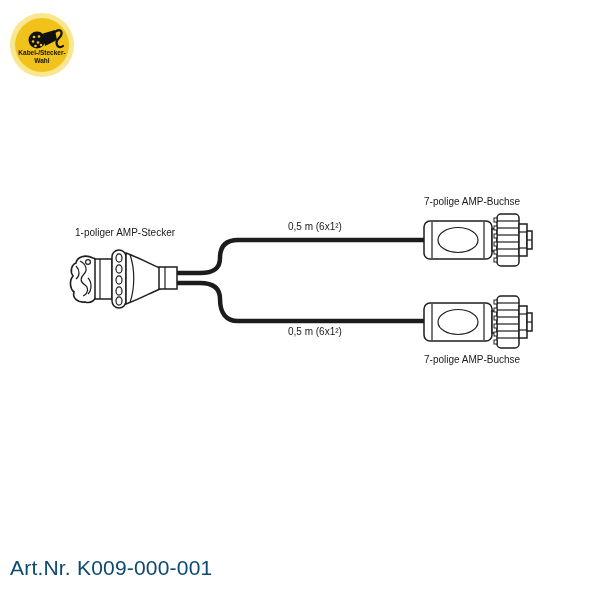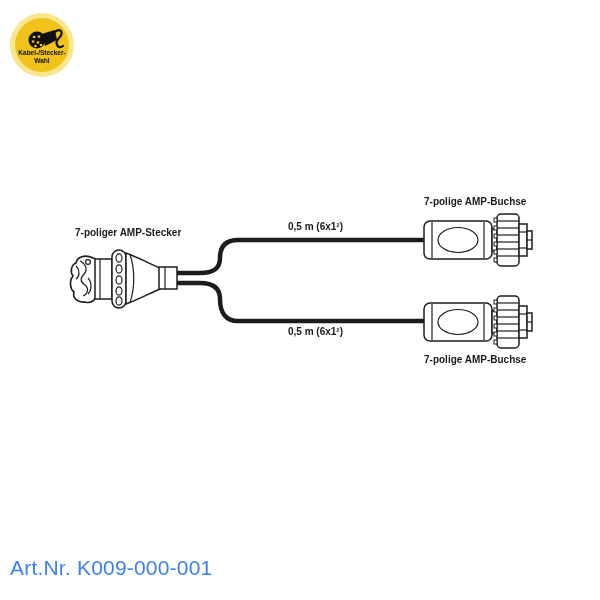--- a/index.html
+++ b/index.html
@@ -9,26 +9,26 @@
 
   
   .logo { position: absolute; left: 10px; top: 13px; width: 64px; height: 64px; }
   .logo-outer { position: absolute; inset: 0; border-radius: 50%; background: #f8e78e; }
   .logo-inner { position: absolute; left: 5px; top: 5px; width: 54px; height: 54px; border-radius: 50%; background: #f1c31a; }
   .logo-svg { position: absolute; left: 0; top: 0; }
   .logo-text { position: absolute; left: 0; top: 36px; width: 64px; text-align: center;
                font-size: 6.5px; font-weight: bold; line-height: 8px; color: #111; letter-spacing: 0; }
 
   
-  .dlabel { position: absolute; font-size: 10px; font-weight: bold; color: #1a1a1a; white-space: nowrap; }
+  .dlabel { position: absolute; font-size: 10px; font-weight: normal; color: #1a1a1a; white-space: nowrap; }
   .dlabel.small { font-size: 10px; }
 
   
   .artnr { position: absolute; left: 10px; top: 556px; font-size: 21px; font-weight: 400;
-           color: #3b82f6; letter-spacing: 0.2px; white-space: nowrap; }
+           color: #0c4a6e; letter-spacing: 0.2px; white-space: nowrap; }
 
   svg.diagram { position: absolute; left: 0; top: 0; }
   .lineart { fill: #ffffff; stroke: #1e1e1e; stroke-width: 1.5; }
   .thin   { fill: none; stroke: #1e1e1e; stroke-width: 1.2; }
   .cable  { fill: none; stroke: #1c1c1c; stroke-width: 4.5; }
 </style>
 </head>
 <body>
 
 <div class="page">
@@ -113,21 +113,21 @@
 
       <rect class="lineart" x="519" y="224" width="8" height="32"></rect>
       <line class="thin" x1="519" y1="232" x2="527" y2="232"></line>
       <line class="thin" x1="519" y1="248" x2="527" y2="248"></line>
       <rect class="lineart" x="527" y="231" width="5" height="18"></rect>
       <line class="thin" x1="527" y1="240" x2="532" y2="240"></line>
     </g>
     <use href="#socket" y="82"></use>
   </svg>
 
-  <div class="dlabel" style="left:75px; top:227px;">7-poliger AMP-Stecker</div>
+  <div class="dlabel" style="left:75px; top:227px;">1-poliger AMP-Stecker</div>
 
   <div class="dlabel" style="left:424px; top:196px;">7-polige AMP-Buchse</div>
 
   <div class="dlabel" style="left:424px; top:354px;">7-polige AMP-Buchse</div>
 
   <div class="dlabel small" style="left:288px; top:221px;">0,5 m (6x1²)</div>
 
   <div class="dlabel small" style="left:288px; top:326px;">0,5 m (6x1²)</div>
 
   <div class="artnr">Art.Nr. K009-000-001</div>

